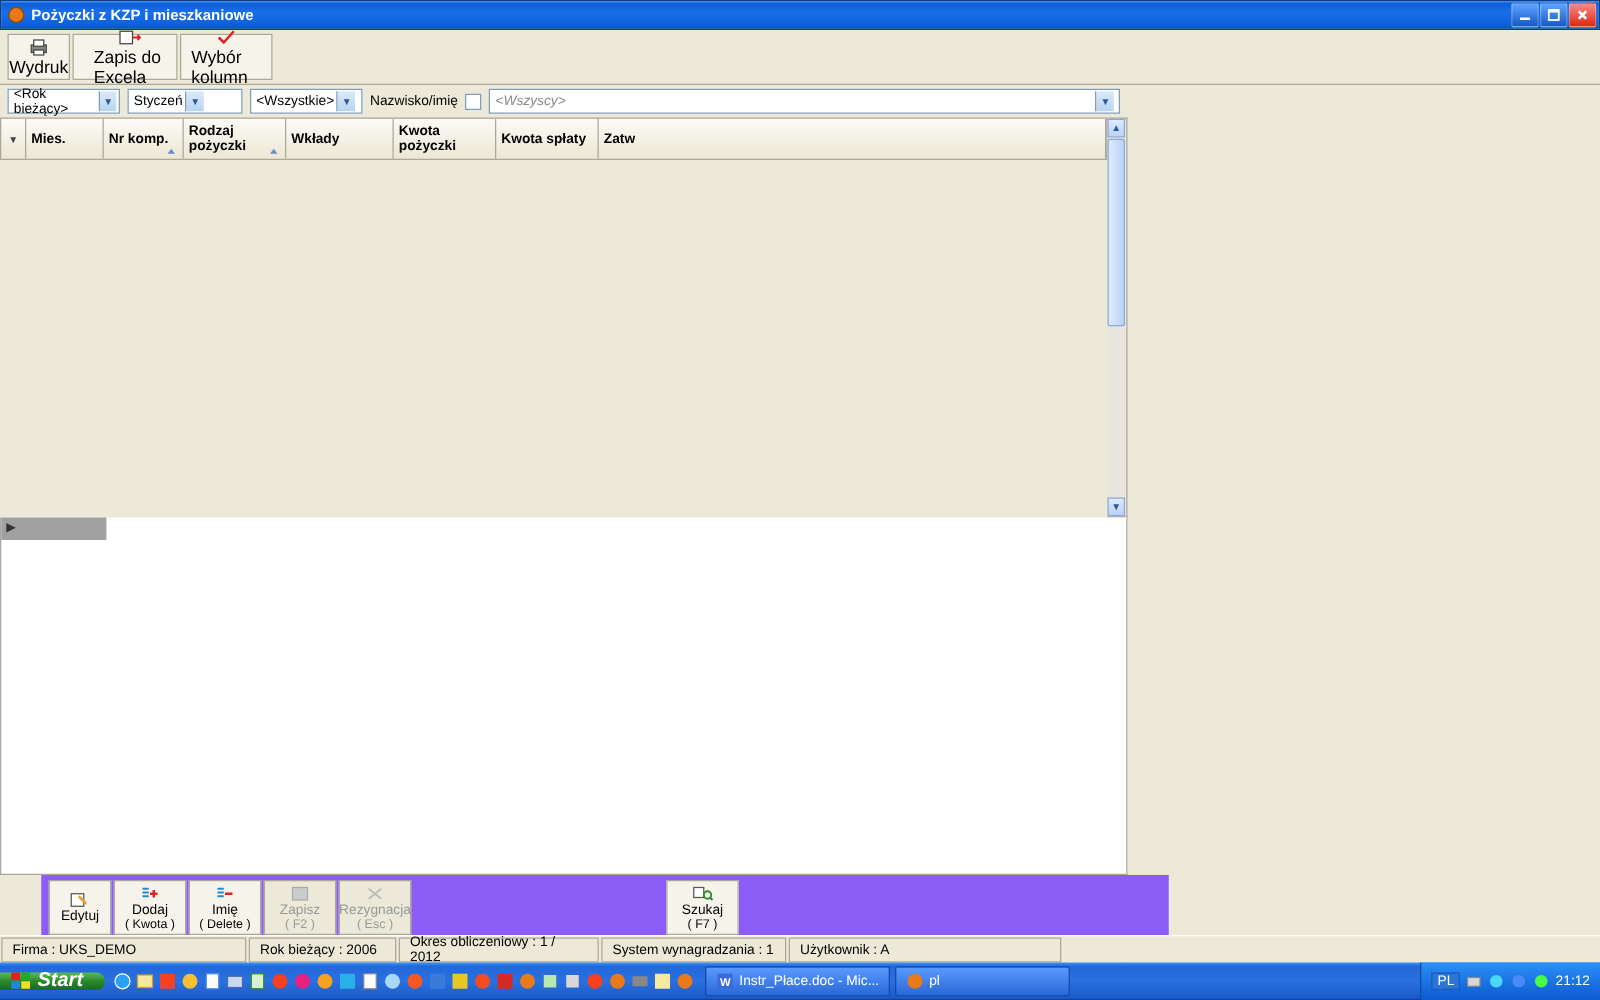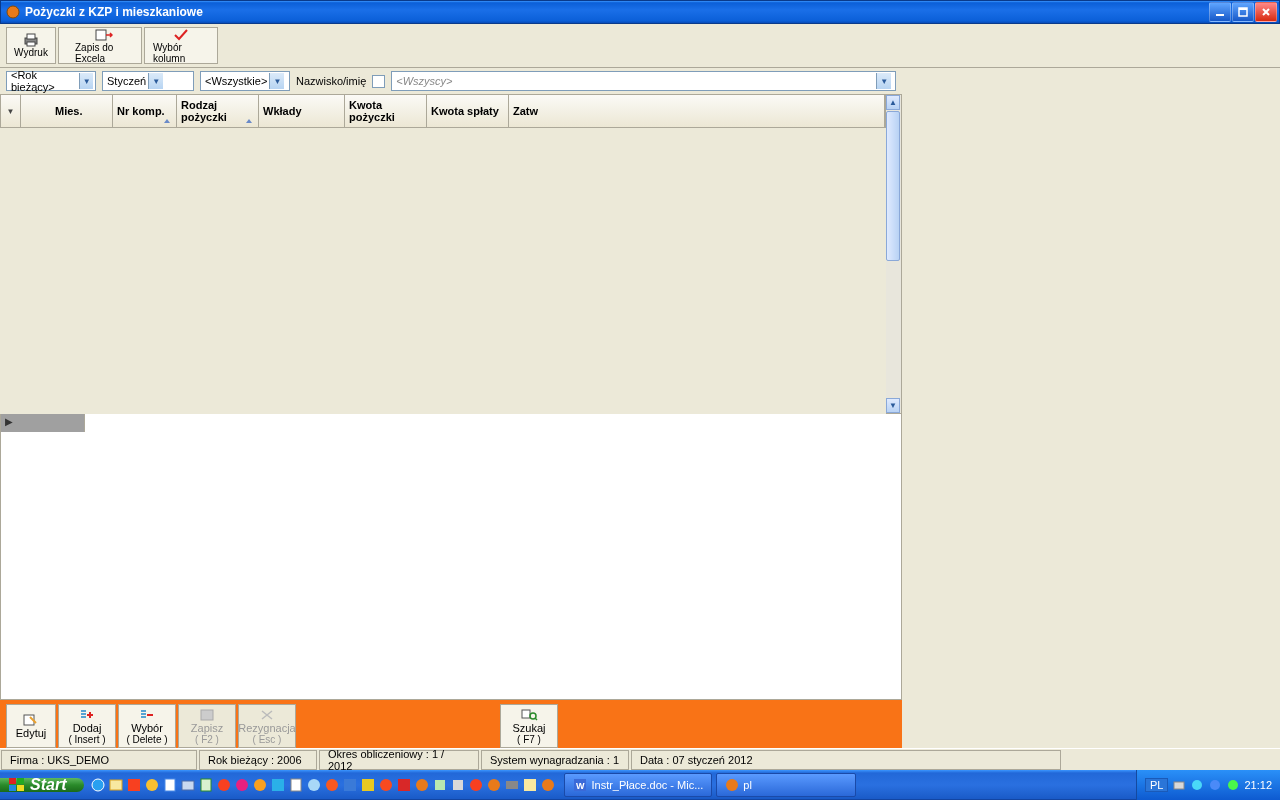--- a/index.html
+++ b/index.html
@@ -9,21 +9,21 @@
   .titlebar { height: 24px; background: linear-gradient(to bottom, #3a95ff 0%, #0b5fd8 8%, #1a6fe8 40%, #0b5fd8 90%, #084bb8 100%); border: 1px solid #0a3a8a; display: flex; align-items: center; color: white; padding-left: 4px; position: relative; }
   .titlebar .icon { width: 16px; height: 16px; margin-right: 4px; display: inline-flex; align-items: center; justify-content: center; }
   .titlebar .title-text { font-weight: bold; font-size: 12px; }
   .titlebar .win-buttons { position: absolute; right: 2px; top: 1px; display: flex; gap: 1px; }
   .win-btn { width: 22px; height: 20px; border-radius: 2px; border: 1px solid #fff4; display: flex; align-items: center; justify-content: center; font-size: 11px; font-weight: bold; color: white; }
   .win-btn.min, .win-btn.max { background: linear-gradient(to bottom, #5fa5ff, #1658c8); }
   .win-btn.close { background: linear-gradient(to bottom, #f88, #d82a10); }
   
   
   .top-toolbar { height: 44px; background: #ece9d8; border-bottom: 1px solid #aca899; display: flex; padding: 3px 6px; gap: 2px; }
-  .tbtn { border: 1px solid #aca899; background: #f6f4ea; display: flex; flex-direction: column; align-items: center; justify-content: center; padding: 2px 8px; font-size: 10px; cursor: pointer; }
+  .tbtn { border: 1px solid #aca899; background: #f6f4ea; display: flex; flex-direction: column; align-items: center; justify-content: center; padding: 2px 8px; font-size: 14px; cursor: pointer; }
   .tbtn .ticon { width: 18px; height: 14px; display: inline-block; }
   
   
   .filter-bar { height: 26px; background: #ece9d8; display: flex; align-items: center; padding: 2px 6px; gap: 6px; }
   .dropdown { border: 1px solid #7f9db9; background: white; height: 20px; display: flex; align-items: center; padding: 0 2px 0 4px; font-size: 11px; }
   .dropdown .arrow { width: 15px; height: 16px; background: linear-gradient(to bottom,#dbeaf9,#b7d4f2); border-left: 1px solid #7f9db9; margin-left: 2px; display:flex; align-items:center; justify-content:center; font-size:8px; color:#2a5a9a; }
   .lbl { font-size: 11px; }
   .chk { width: 13px; height: 13px; border: 1px solid #7f9db9; background: white; display:inline-block; }
   .search-long { flex: 0 0 505px; border: 1px solid #7f9db9; background: white; height: 20px; display: flex; align-items: center; padding: 0 4px; color: #888; font-style: italic; font-size: 11px; }
   .search-long .arrow { width: 15px; height: 16px; background: linear-gradient(to bottom,#dbeaf9,#b7d4f2); border-left:1px solid #7f9db9; margin-left:auto; display:flex; align-items:center; justify-content:center; font-size:8px;color:#2a5a9a;}
@@ -37,21 +37,21 @@
   .filter-icon { width:14px; height:14px; display:flex; align-items:center; justify-content:center; font-size:8px; color:#444;}
   .grid-body { border:1px solid #aca899; border-top:none; height: 286px; background: white; position:relative; display:flex; }
   .grid-body .current-row { position:absolute; top:0; left:0; width: 84px; height:18px; background:#a0a0a0; border-right:1px solid #aca899; }
   .grid-body .row-marker { position:absolute; top:2px; left:4px; font-size:10px; color:#333; }
   .grid-scroll { width:16px; background:#e8e6dc; border:1px solid #aca899; border-left:none; height:320px; position:relative;}
   .scroll-up, .scroll-down { position:absolute; width:14px; height:15px; left:0; background:linear-gradient(to bottom,#dfeaff,#b8d2f4); border:1px solid #8aa8d8; display:flex; align-items:center; justify-content:center; font-size:8px; color:#2a5a9a; }
   .scroll-up{top:0;} .scroll-down{bottom:0;}
   .scroll-thumb{position:absolute; top:16px; width:14px; height:150px; background:linear-gradient(to right,#dfeaff,#b8d2f4); border:1px solid #8aa8d8; border-radius:2px;}
 
   
-  .action-row { height: 52px; background:#f97316; display:flex; padding:4px 6px; gap:2px; width:902px; }
+  .action-row { height: 52px; background:#8b5cf6; display:flex; padding:4px 6px; gap:2px; width:902px;margin-left:33px; }
   .abtn { width:58px; border:1px solid #aca899; background:#f6f4ea; display:flex; flex-direction:column; align-items:center; justify-content:center; font-size:11px; padding:2px; }
   .abtn.disabled { color:#999; background:#ece9d8; }
   .abtn .sub { font-size:10px; }
   .abtn .aicon{ width:18px; height:14px; }
   .action-gap { flex:0 0 200px; }
 
   
   .form-panel { width:896px; margin:0 3px; border:1px solid #aca899; background:#ece9d8; padding: 14px 10px 10px 10px; }
   .form-row { display:flex; align-items:center; height:28px; }
   .form-row .flbl { width:140px; text-align:right; padding-right:8px; font-size:11px; }
@@ -155,21 +155,21 @@
   </div>
 </div>
 
 <div class="content">
   <div class="grid-area">
     <div style="display:flex;">
       <div class="grid-header" style="flex:1;">
         <div class="gh" style="width:20px;justify-content:center;">
             <span class="filter-icon">▼</span>
           </div>
-        <div class="gh" style="width:62px;margin-left:30px;">
+        <div class="gh" style="width:62px;">
             <span>Mies.</span>
           </div>
         <div class="gh" style="width:64px;">
             <span>Nr komp.</span>
             <span class="sort-icon">
               <svg width="10" height="10">
                 <path d="M2 8 L5 4 L8 8" fill="#6a8ac8"></path>
               </svg>
             </span>
           </div>
@@ -218,30 +218,30 @@
     <span>Edytuj</span>
   </div>
   <div class="abtn">
     <span class="aicon">
         <svg width="18" height="14">
           <path d="M3 3 L8 3 M3 6 L8 6 M3 9 L8 9" stroke="#28c" stroke-width="1.5"></path>
           <path d="M12 4 L12 10 M9 7 L15 7" stroke="#d22" stroke-width="2"></path>
         </svg>
       </span>
     <span>Dodaj</span>
-    <span class="sub">( Insert )</span>
+    <span class="sub">( Kwota )</span>
   </div>
   <div class="abtn">
     <span class="aicon">
         <svg width="18" height="14">
           <path d="M3 3 L8 3 M3 6 L8 6 M3 9 L8 9" stroke="#28c" stroke-width="1.5"></path>
           <path d="M9 7 L15 7" stroke="#d22" stroke-width="2"></path>
         </svg>
       </span>
-    <span>Wybór</span>
+    <span>Imię</span>
     <span class="sub">( Delete )</span>
   </div>
   <div class="abtn disabled">
     <span class="aicon">
         <svg width="18" height="14">
           <rect x="3" y="2" width="12" height="10" fill="#ccc" stroke="#aaa"></rect>
         </svg>
       </span>
     <span>Zapisz</span>
     <span class="sub">( F2 )</span>
@@ -283,21 +283,21 @@
       </div>
   </div>
 
 </div>
 
 <div class="statusbar">
   <div class="status-cell" style="width:196px;">Firma : UKS_DEMO</div>
   <div class="status-cell" style="width:118px;">Rok bieżący : 2006</div>
   <div class="status-cell" style="width:160px;">Okres obliczeniowy : 1 / 2012</div>
   <div class="status-cell" style="width:148px;text-align:right;">System wynagradzania : 1</div>
-  <div class="status-cell" style="width:430px;">Data : 07 styczeń 2012</div>
+  <div class="status-cell" style="width:218px;">Użytkownik : A</div>
 </div>
 
 <div class="taskbar">
   <div class="start-btn">
     <span class="win-logo">
         <svg width="18" height="16">
           <rect x="1" y="1" width="7" height="6" fill="#d22"></rect>
           <rect x="9" y="1" width="7" height="6" fill="#2a2"></rect>
           <rect x="1" y="8" width="7" height="6" fill="#28d"></rect>
           <rect x="9" y="8" width="7" height="6" fill="#ed2"></rect>

